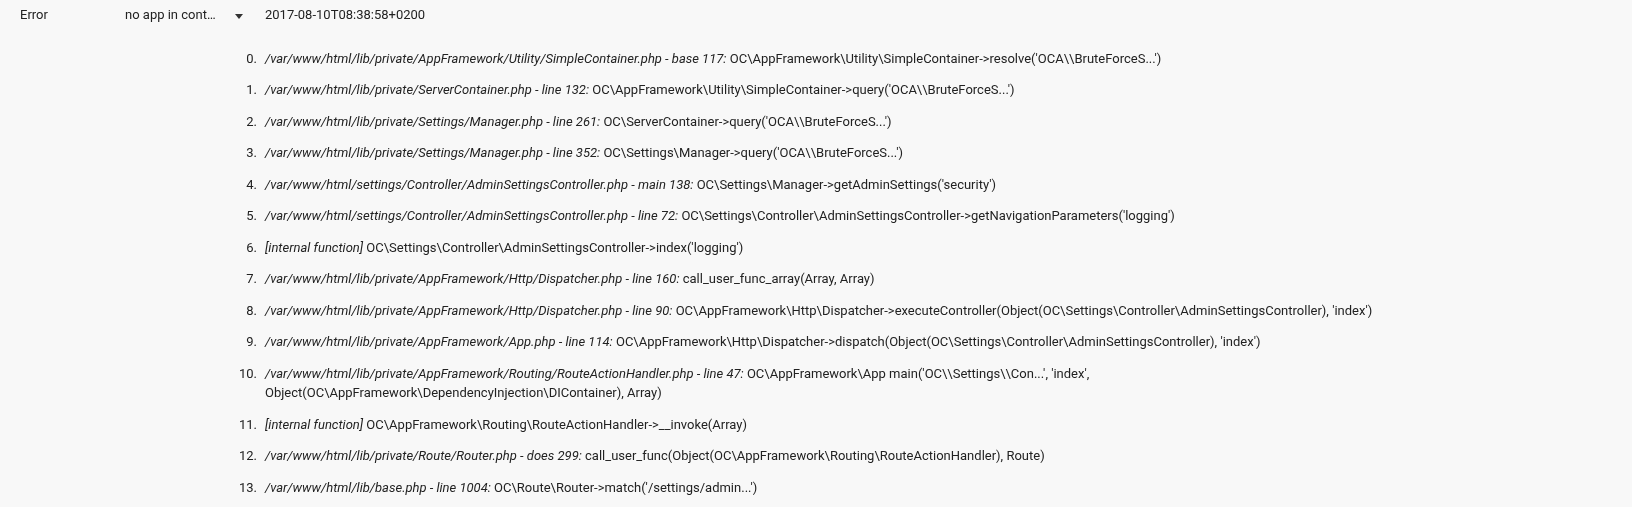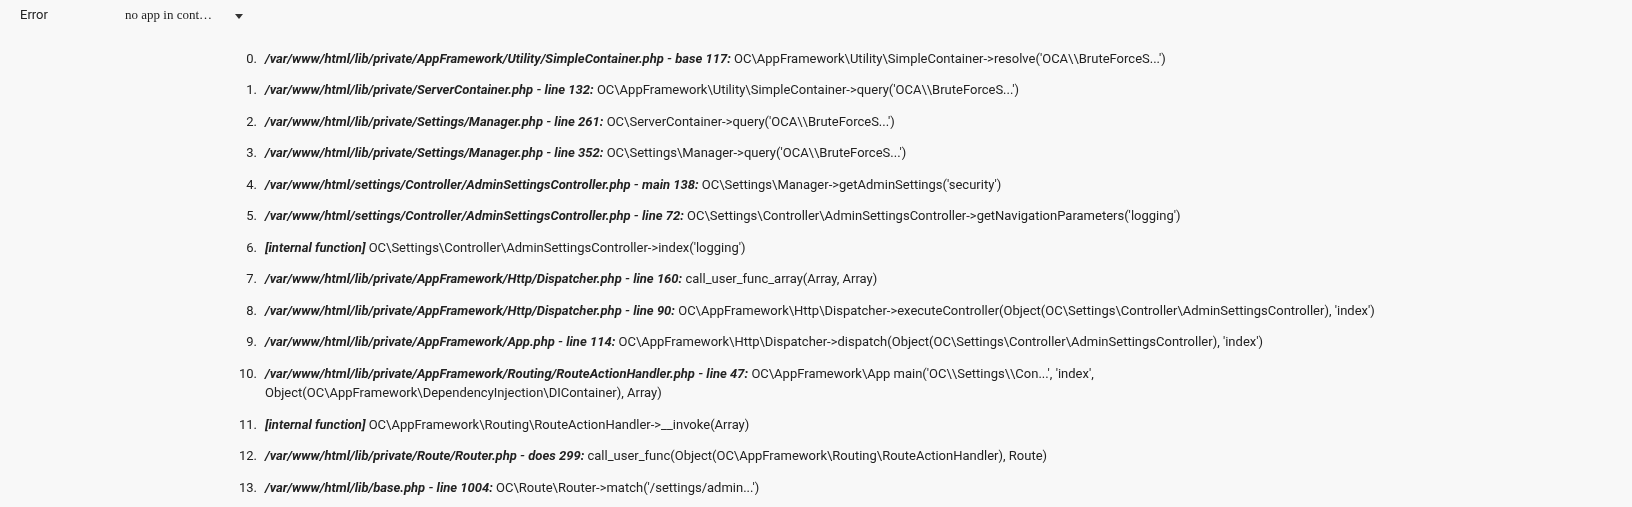--- a/index.html
+++ b/index.html
@@ -11,21 +11,21 @@
     font-size: 13px;
     color: #222;
     line-height: 1.5;
   }
   .log-row {
     display: flex;
     align-items: flex-start;
     padding: 4px 8px 4px 20px;
   }
   .col-level { width: 105px; flex: 0 0 105px; padding-top: 1px; }
-  .col-app   { width: 110px; flex: 0 0 110px; white-space: nowrap; overflow: hidden; text-overflow: ellipsis; padding-top: 1px; font-family: Liberation Serif, serif; }
+  .col-app   { width: 110px; flex: 0 0 110px; white-space: nowrap; overflow: hidden; text-overflow: ellipsis; padding-top: 1px; }
   .col-msg   { flex: 1 1 auto; padding-right: 20px; }
   .col-expand{ width: 30px; flex: 0 0 30px; padding-top: 2px; color:#333; }
   .col-time  { width: 200px; flex: 0 0 200px; text-align: left; padding-top: 1px; white-space: nowrap; }
   .bold { font-weight: 600; }
   .trace {
     margin-left: 235px;
     margin-right: 230px;
     padding-left: 0;
     list-style: none;
     counter-reset: item -1;
@@ -37,39 +37,40 @@
     word-wrap: break-word;
   }
   .trace li::before {
     content: counter(item) ".";
     position: absolute;
     left: 0;
     width: 22px;
     text-align: right;
     color:#222;
   }
-  .italic { font-style: italic; font-weight: bold; }
+  .italic { font-style: italic; }
   .caret-down {
     display:inline-block;
     width:0; height:0;
     border-left:4px solid transparent;
     border-right:4px solid transparent;
     border-top:5px solid #333;
     vertical-align: middle;
   }
 </style>
 </head>
 <body>
 
 <div class="log-row">
   <div class="col-level">Error</div>
   <div class="col-app">no app in cont…</div>
   <div class="col-expand">
     <span class="caret-down"></span>
   </div>
+  <div class="col-time">2017-08-10T08:38:58+0200</div>
 </div>
 
 <ol class="trace" id="trace-list">
     <li><span class="italic">/var/www/html/lib/private/AppFramework/Utility/SimpleContainer.php</span><span class="italic">   - base 117:</span><span>  OC\AppFramework\Utility\SimpleContainer-&gt;resolve('OCA\\BruteForceS...')</span></li>
     <li><span class="italic">/var/www/html/lib/private/ServerContainer.php</span><span class="italic">   - line 132:</span><span>  OC\AppFramework\Utility\SimpleContainer-&gt;query('OCA\\BruteForceS...')</span></li>
     <li><span class="italic">/var/www/html/lib/private/Settings/Manager.php</span><span class="italic">   - line 261:</span><span>  OC\ServerContainer-&gt;query('OCA\\BruteForceS...')</span></li>
     <li><span class="italic">/var/www/html/lib/private/Settings/Manager.php</span><span class="italic">   - line 352:</span><span>  OC\Settings\Manager-&gt;query('OCA\\BruteForceS...')</span></li>
     <li><span class="italic">/var/www/html/settings/Controller/AdminSettingsController.php</span><span class="italic">   - main 138:</span><span>  OC\Settings\Manager-&gt;getAdminSettings('security')</span></li>
     <li><span class="italic">/var/www/html/settings/Controller/AdminSettingsController.php</span><span class="italic">   - line 72:</span><span>  OC\Settings\Controller\AdminSettingsController-&gt;getNavigationParameters('logging')</span></li>
     <li><span class="italic">[internal function]</span><span>  OC\Settings\Controller\AdminSettingsController-&gt;index('logging')</span></li>

